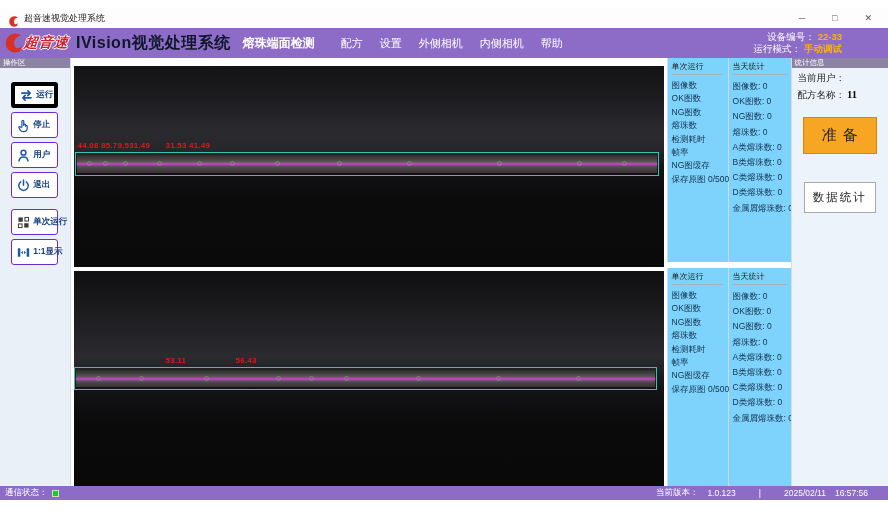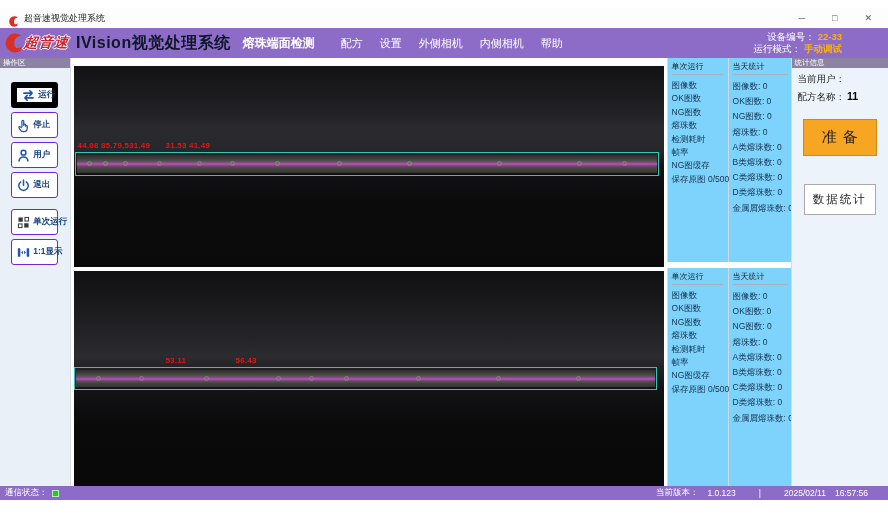--- a/index.html
+++ b/index.html
@@ -29,21 +29,21 @@
 
   
   .main { height:428px; display:flex; background:#fff; }
 
   
   .sidebar { width:79px; background:#e9f0f8; border-right:1px solid #d6dde4; }
   .panel-strip { height:10px; background:#8c83a2; color:#fff; font-size:7.5px; line-height:10px; padding-left:3px; }
   .side-buttons { padding-top:14px; display:flex; flex-direction:column; align-items:center; }
   .side-btn { width:47px; height:26px; margin-bottom:4px; background:#fff; border:1px solid #6d28d9;
     border-radius:3px; display:flex; align-items:center; padding-left:3px; gap:2px; cursor:default; }
-  .side-btn.active { border:6px solid #000000; }
+  .side-btn.active { border:4px solid #000000; }
   .side-btn.gap { margin-top:7px; }
   .s-icon { width:16px; height:16px; display:inline-flex; align-items:center; justify-content:center; flex:0 0 16px; }
   .s-label { font-size:8.5px; font-weight:bold; color:#17407e; white-space:nowrap; }
 
   
   .viewport-col { width:596px; background:#fff; padding:8px 3px 0 3px; display:flex; flex-direction:column; gap:4px; }
   .viewport { position:relative; width:590px; overflow:hidden; }
   .vp0 { height:201px; background:linear-gradient(180deg,#131315 0%,#1b1b1e 14%,#2a2a2f 32%,#26262b 42%,#121214 52%,#0b0b0c 68%,#0a0a0b 100%); }
   .vp1 { height:215px; background:linear-gradient(180deg,#101012 0%,#1d1d20 20%,#2b2b30 40%,#141416 54%,#0a0a0b 72%,#09090a 100%); }
   .roi { position:absolute; border:1px solid #2fc8b4; }
@@ -65,21 +65,21 @@
   .stats-panel.p0 { height:204px; }
   .stats-panel.p1 { height:218px; }
   .stat-col { padding:2px 0 0 4px; }
   .stat-col.single-run { width:61px; border-right:1px solid #d0d8e0; }
   .stat-col.today { flex:1; }
   .stat-head { font-size:8px; color:#222; border-bottom:1px solid #a8b2bc; padding-bottom:2px; margin:1px 5px 4px 0; white-space:nowrap; }
   .single-run .stat-row { font-size:8.5px; color:#16324f; line-height:13.4px; white-space:nowrap; }
   .today .stat-row { font-size:8.5px; color:#16324f; line-height:15.2px; white-space:nowrap; }
 
   
-  .info-panel { width:109px; background:#edf3fa; border-left:1px solid #d6dde4; }
+  .info-panel { width:109px; background:#edf3fa; border-left:1px solid #d6dde4;font-family:Liberation Serif, serif; }
   .info-row { font-size:9.5px; color:#222; padding:4px 0 0 6px; white-space:nowrap; }
   .info-row .rv { font-weight:bold; font-size:10.5px; margin-left:2px; color:#000; }
   .prepare-btn { display:block; width:74px; height:37px; margin:15px auto 0; background:#f7a623;
     border:1px solid #cf8b10; font-size:15px; color:#222; letter-spacing:6px; padding-left:6px;
     font-family:inherit; cursor:default; }
   .data-btn { display:block; width:72px; height:31px; margin:28px auto 0; background:#fff;
     border:1px solid #a8a8a8; font-size:11.5px; color:#222; letter-spacing:2px; font-family:inherit; cursor:default; }
 
   
   .statusbar { height:14px; background:#8d6cc8; display:flex; align-items:center; padding:0 20px 0 5px;

